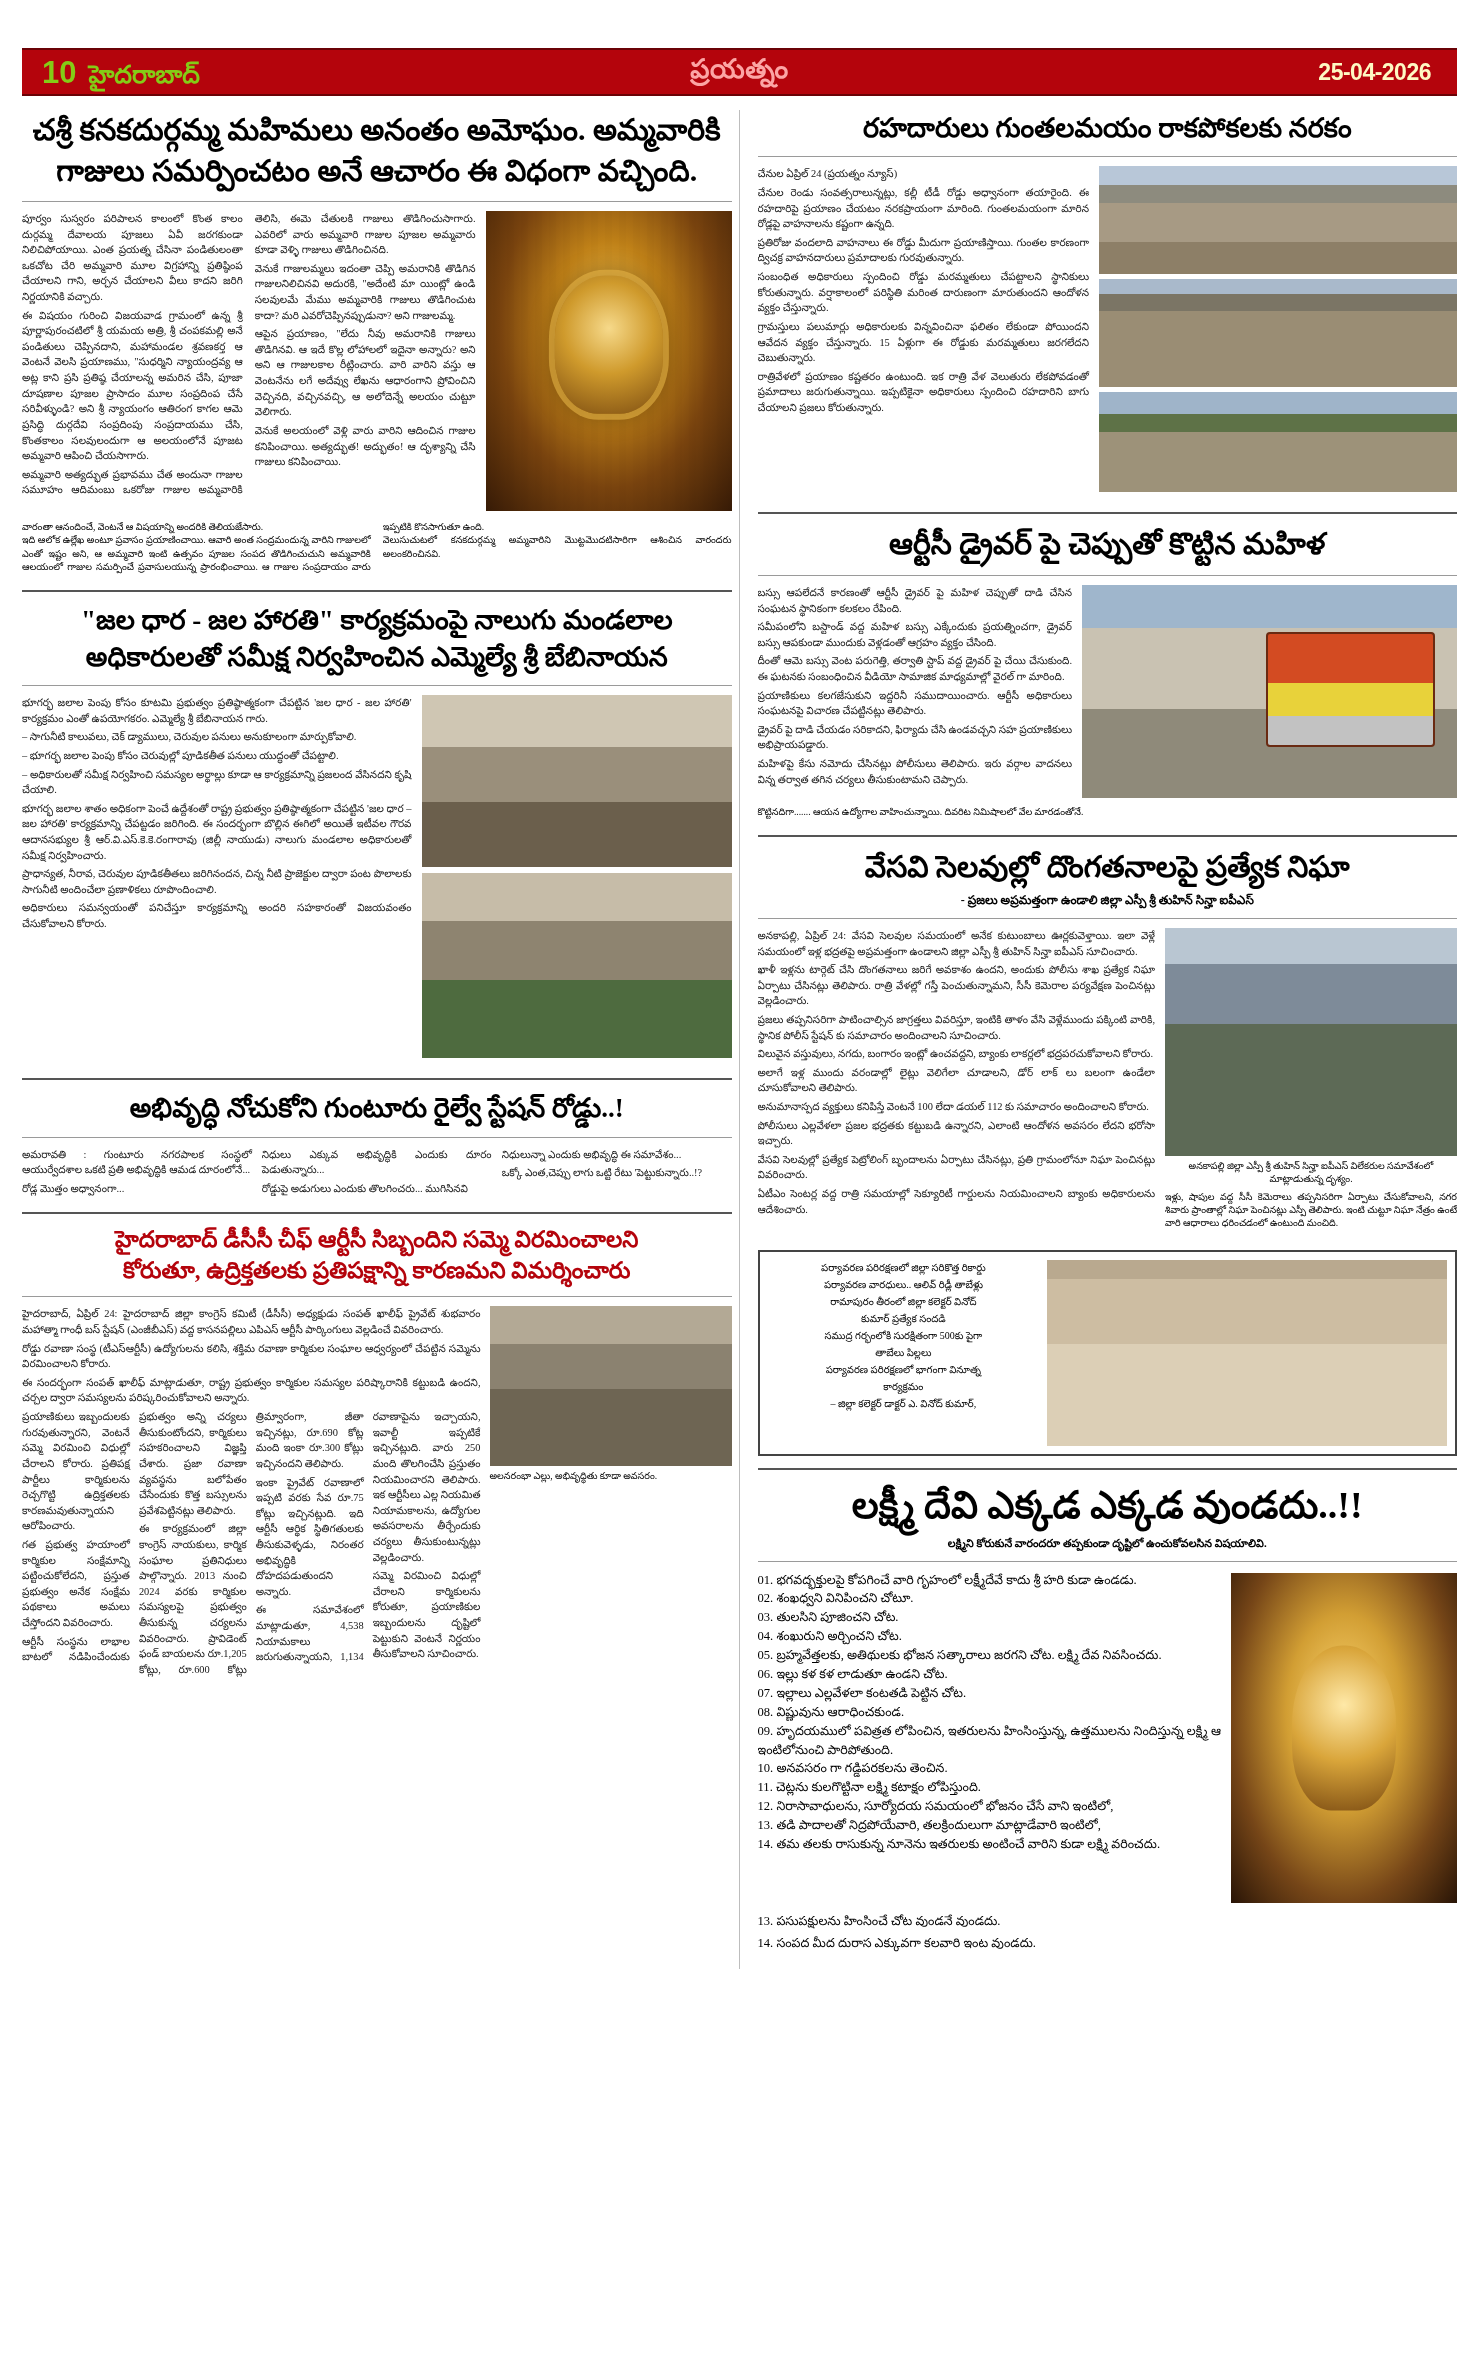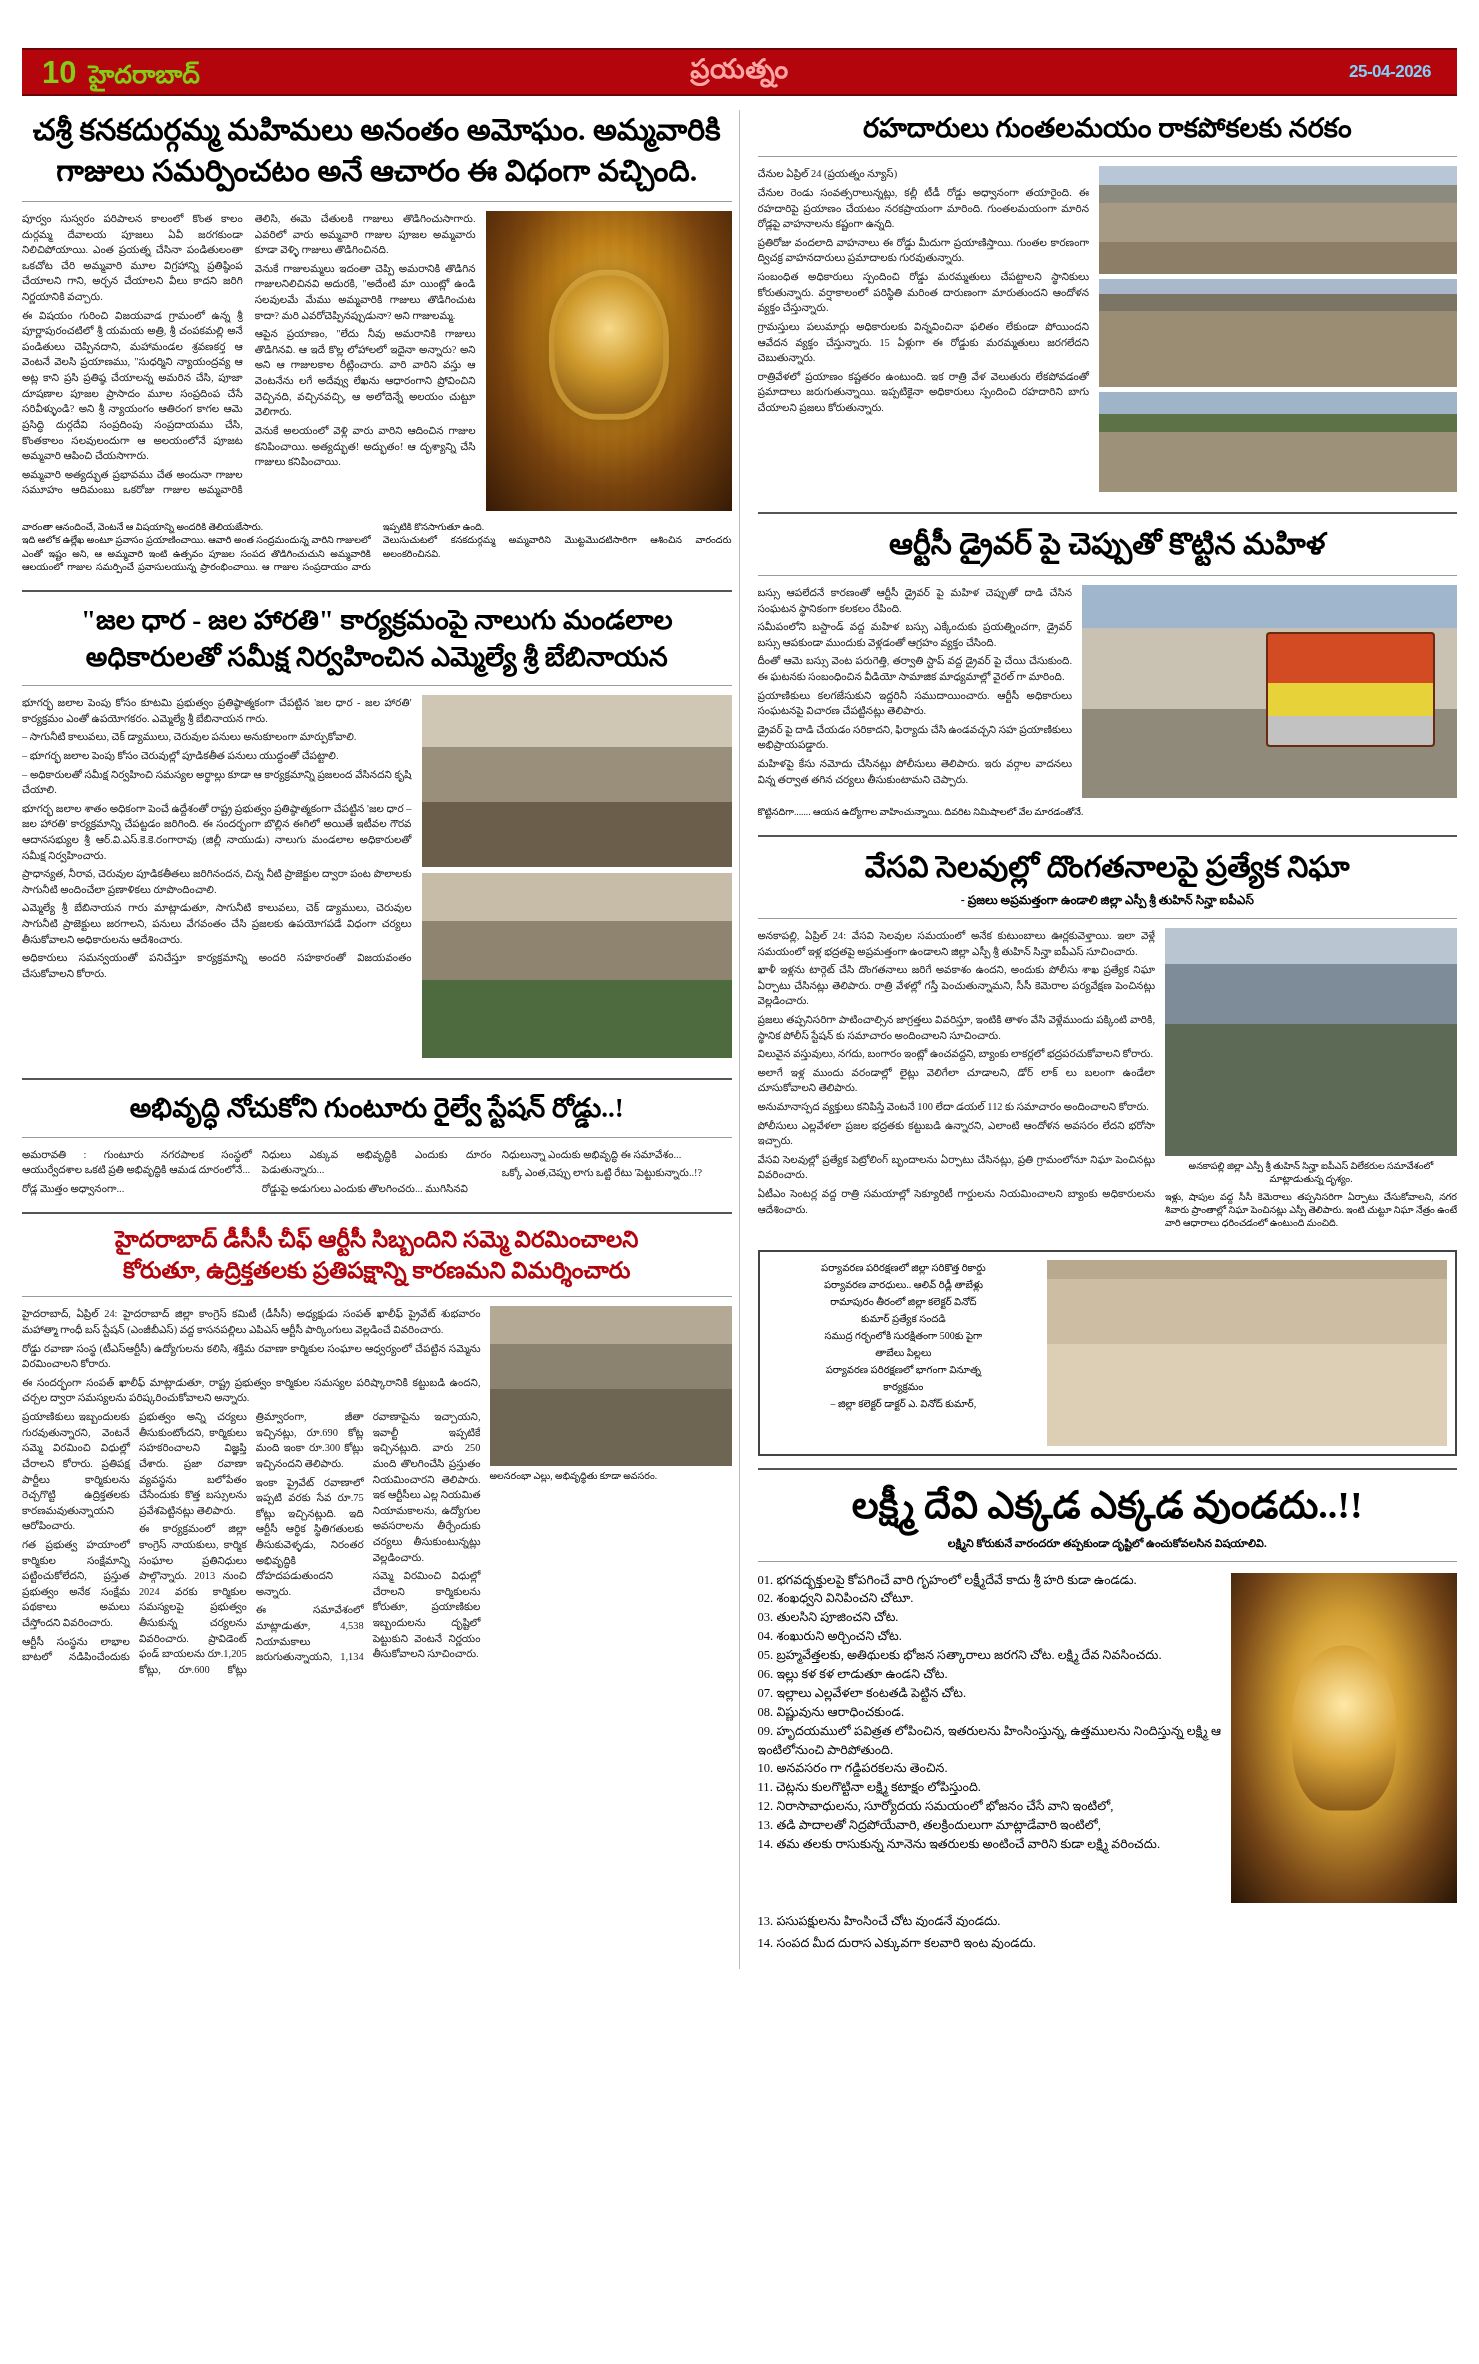--- a/index.html
+++ b/index.html
@@ -18,23 +18,23 @@
     display:flex;align-items:center;
   }
   .mast-left{display:flex;align-items:baseline;gap:12px;padding-left:20px;color:#84cc16;}
   .mast-pageno{font-family:"Liberation Sans","DejaVu Sans",sans-serif;font-weight:bold;font-size:31px;line-height:1;}
   .mast-city{font-size:25px;font-weight:bold;line-height:1;}
   .mast-title{
     position:absolute;left:0;right:0;text-align:center;color:#fca5a5;
     font-size:27px;font-weight:bold;letter-spacing:.5px;
   }
   .mast-date{
-    margin-left:auto;padding-right:26px;color:#7dd3fc;
+    margin-left:auto;padding-right:26px;color:#fef9c3;
     font-family:"Liberation Sans","DejaVu Sans",sans-serif;
-    font-weight:bold;font-size:17px;letter-spacing:-.5px;
+    font-weight:bold;font-size:23px;letter-spacing:-.5px;
   }
 
   
   .body-grid{display:flex;gap:0;margin-top:14px;}
   .col{width:50%;box-sizing:border-box;}
   .col-left{padding-right:7px;border-right:1px solid #bdbdbd;}
   .col-right{padding-left:18px;}
 
   
   .article{margin-bottom:16px;}
@@ -161,21 +161,20 @@
             <div class="photo ph-meeting" style="width:310px;height:172px;"></div>
             <div class="photo ph-meeting2" style="width:310px;height:185px;margin-top:6px;"></div>
           </div>
           <div class="txt">
             <p>భూగర్భ జలాల పెంపు కోసం కూటమి ప్రభుత్వం ప్రతిష్ఠాత్మకంగా చేపట్టిన 'జల ధార - జల హారతి' కార్యక్రమం ఎంతో ఉపయోగకరం. ఎమ్మెల్యే శ్రీ బేబినాయన గారు.</p>
             <p>– సాగునీటి కాలువలు, చెక్ డ్యాములు, చెరువుల పనులు అనుకూలంగా మార్పుకోవాలి.</p>
             <p>– భూగర్భ జలాల పెంపు కోసం చెరువుల్లో పూడికతీత పనులు యుద్ధంతో చేపట్టాలి.</p>
             <p>– అధికారులతో సమీక్ష నిర్వహించి సమస్యల అర్థాల్లు కూడా ఆ కార్యక్రమాన్ని ప్రజలంద వేసినదని కృషి చేయాలి.</p>
             <p>భూగర్భ జలాల శాతం అధికంగా పెంచే ఉద్దేశంతో రాష్ట్ర ప్రభుత్వం ప్రతిష్ఠాత్మకంగా చేపట్టిన 'జల ధార – జల హారతి' కార్యక్రమాన్ని చేపట్టడం జరిగింది. ఈ సందర్భంగా బొల్లిన ఈగిలో అయితే ఇటీవల గౌరవ ఆదానసభ్యుల శ్రీ ఆర్.వి.ఎస్.కె.కె.రంగారావు (జిల్లీ నాయుడు) నాలుగు మండలాల అధికారులతో సమీక్ష నిర్వహించారు.</p>
             <p>ప్రాధాన్యత, నీరావ, చెరువుల పూడికతీతలు జరిగినందన, చిన్న నీటి ప్రాజెక్టుల ద్వారా పంట పొలాలకు సాగునీటి అందించేలా ప్రణాళికలు రూపొందించాలి.</p>
-            <p>ఎమ్మెల్యే శ్రీ బేబినాయన గారు మాట్లాడుతూ, సాగునీటి కాలువలు, చెక్ డ్యాములు, చెరువుల సాగునీటి ప్రాజెక్టులు జరగాలని, పనులు వేగవంతం చేసి ప్రజలకు ఉపయోగపడే విధంగా చర్యలు తీసుకోవాలని అధికారులను ఆదేశించారు.</p>
             <p>అధికారులు సమన్వయంతో పనిచేస్తూ కార్యక్రమాన్ని అందరి సహకారంతో విజయవంతం చేసుకోవాలని కోరారు.</p>
           </div>
         </div>
       </div>
 
       <hr class="rule-thick">
 
       <div class="article">
         <div class="hl hl-lg">అభివృద్ధి నోచుకోని గుంటూరు రైల్వే స్టేషన్ రోడ్డు..!</div>
         <hr class="rule">

